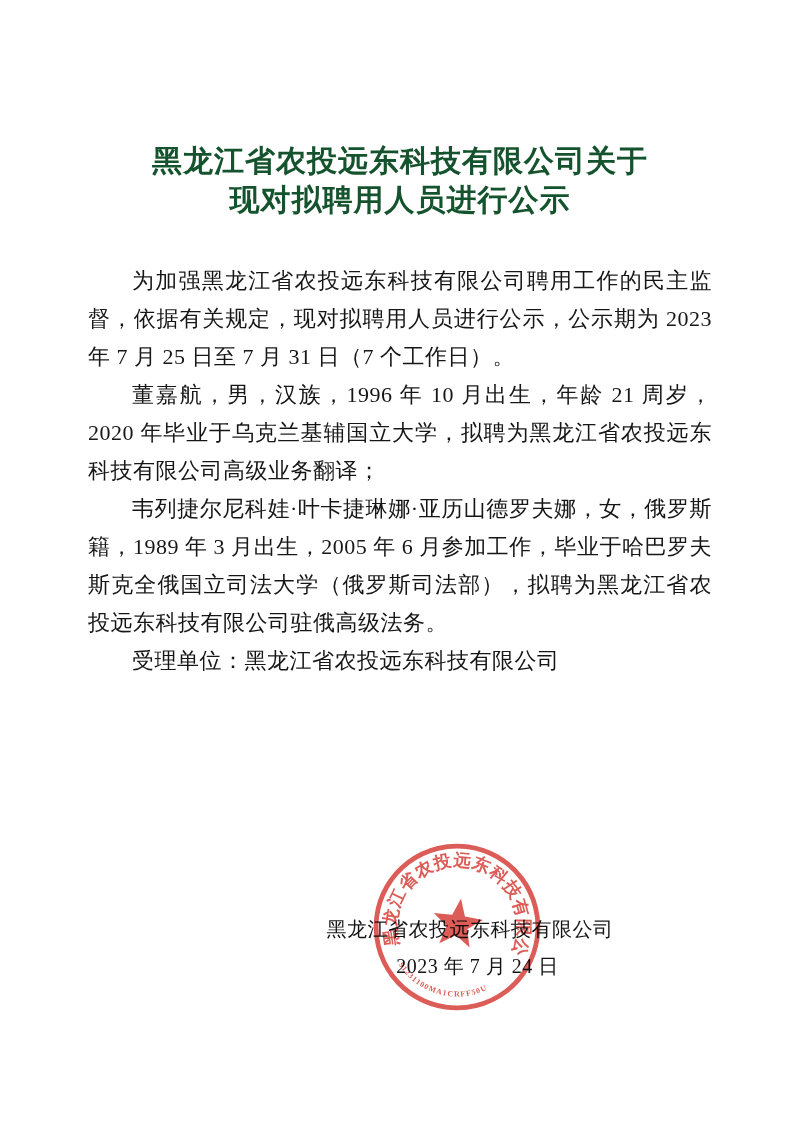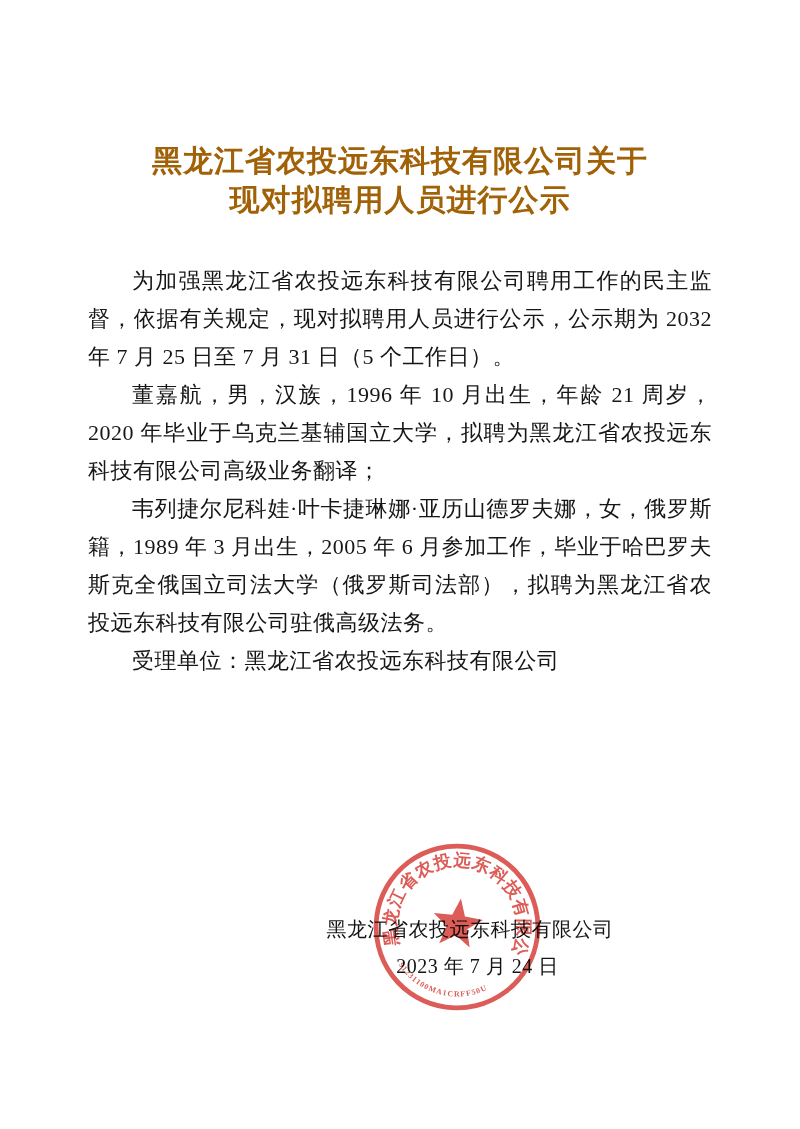--- a/index.html
+++ b/index.html
@@ -19,21 +19,21 @@
   .doc-title {
     position: absolute;
     top: 141px;
     left: 0;
     right: 0;
     text-align: center;
     font-size: 30px;
     line-height: 39px;
     font-weight: 800;
     letter-spacing: 1px;
-    color: #a16207;
+    color: #14532d;
   }
   .doc-body {
     position: absolute;
     top: 262px;
     left: 88px;
     width: 624px;
     font-size: 22px;
     line-height: 38px;
     text-align: justify;
     text-align-last: left;
@@ -86,21 +86,21 @@
 <body>
 
 <div class="page">
 
   <div class="doc-title">
     <div>黑龙江省农投远东科技有限公司关于</div>
     <div>现对拟聘用人员进行公示</div>
   </div>
 
   <div class="doc-body">
-    <p>为加强黑龙江省农投远东科技有限公司聘用工作的民主监督，依据有关规定，现对拟聘用人员进行公示，公示期为 2032 年 7 月 25 日至 7 月 31 日（5 个工作日）。</p>
+    <p>为加强黑龙江省农投远东科技有限公司聘用工作的民主监督，依据有关规定，现对拟聘用人员进行公示，公示期为 2023 年 7 月 25 日至 7 月 31 日（7 个工作日）。</p>
     <p>董嘉航，男，汉族，1996 年 10 月出生，年龄 21 周岁，2020 年毕业于乌克兰基辅国立大学，拟聘为黑龙江省农投远东科技有限公司高级业务翻译；</p>
     <p>韦列捷尔尼科娃·叶卡捷琳娜·亚历山德罗夫娜，女，俄罗斯籍，1989 年 3 月出生，2005 年 6 月参加工作，毕业于哈巴罗夫斯克全俄国立司法大学（俄罗斯司法部），拟聘为黑龙江省农投远东科技有限公司驻俄高级法务。</p>
     <p>受理单位：黑龙江省农投远东科技有限公司</p>
   </div>
 
   <div class="signature-company">黑龙江省农投远东科技有限公司</div>
   <div class="signature-date">2023 年 7 月 24 日</div>
 
   <svg class="stamp" viewBox="0 0 200 200" xmlns="http://www.w3.org/2000/svg">
     <defs>

